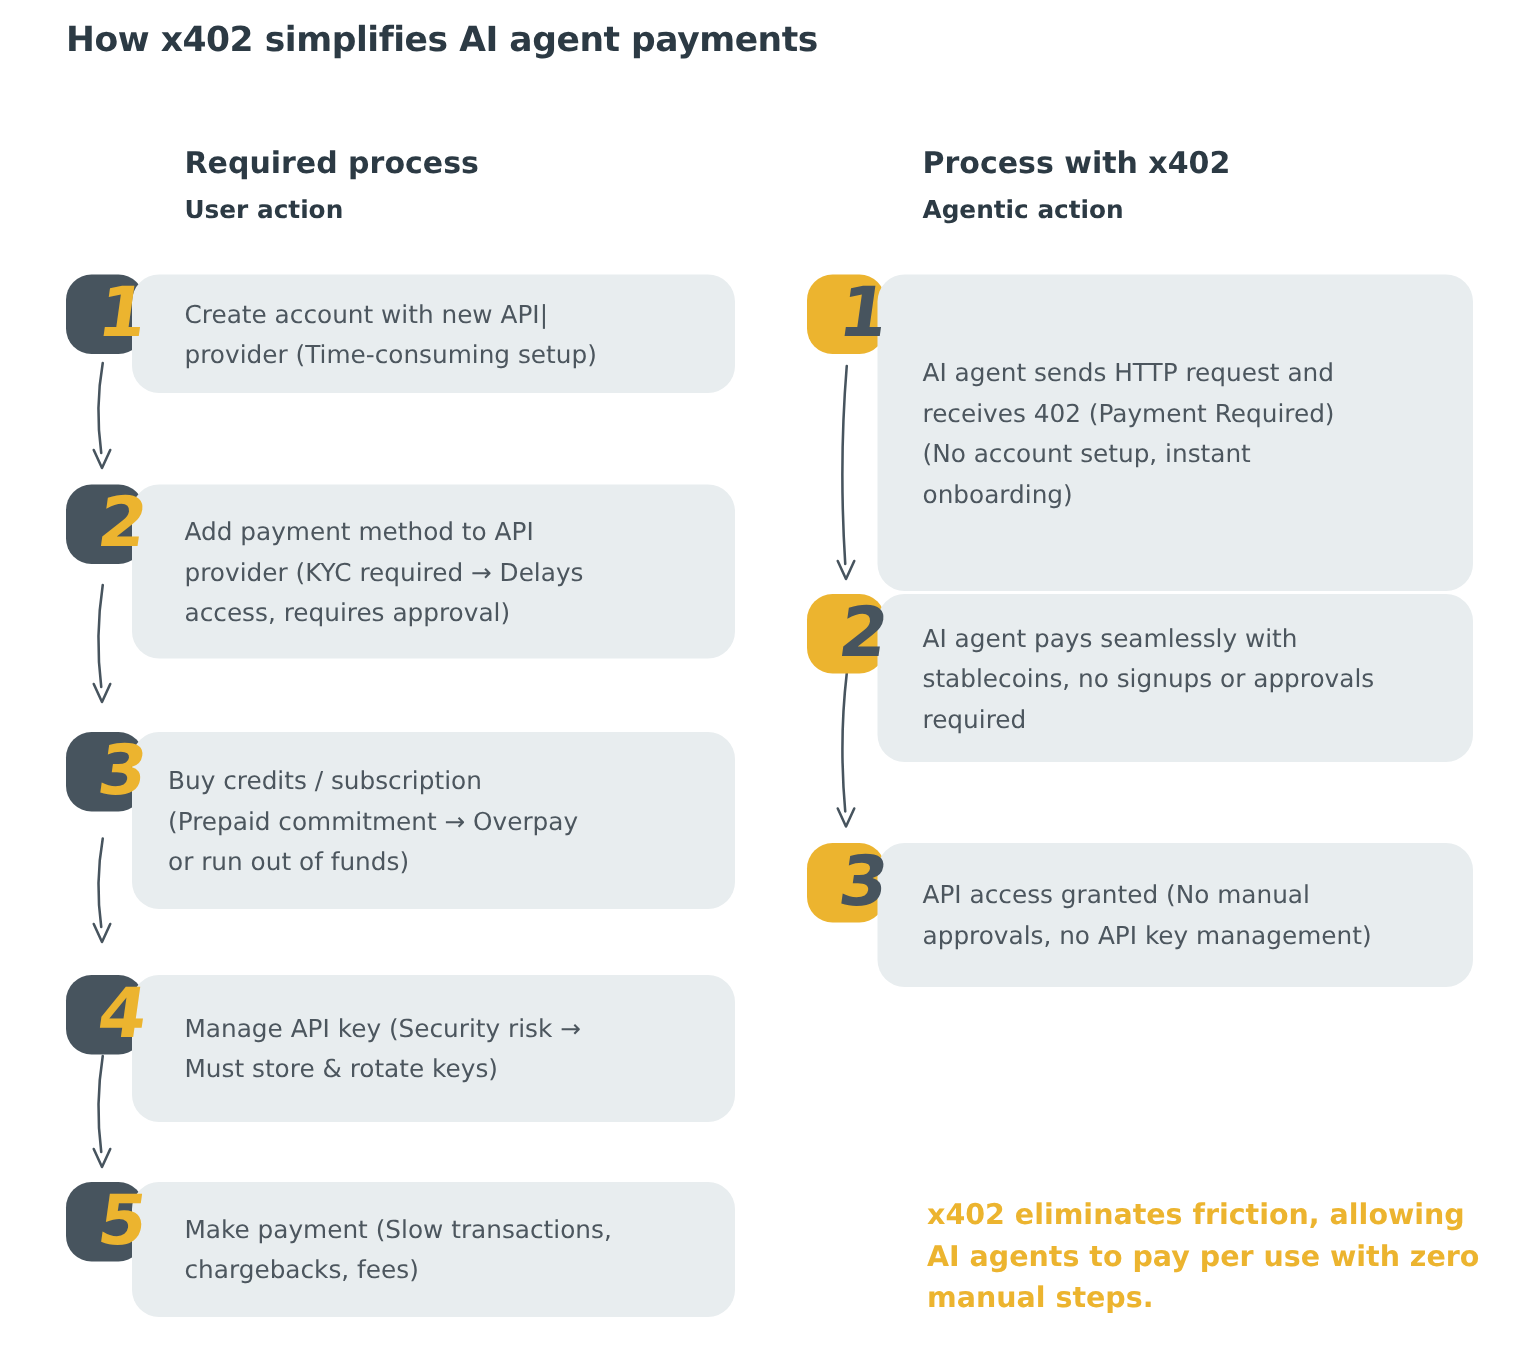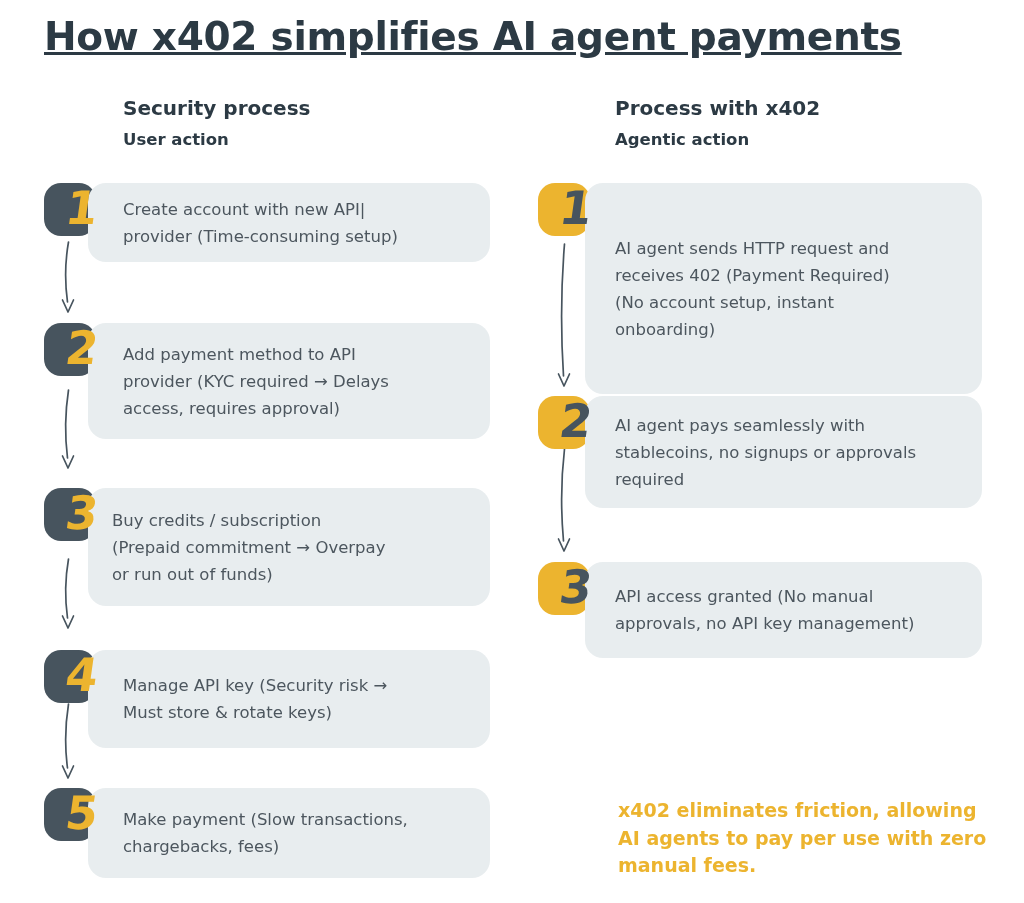--- a/index.html
+++ b/index.html
@@ -14,23 +14,22 @@
   html,body{background:var(--page-bg);}
   #canvas{
     position:relative;
     width:1024px;height:903px;
     background:var(--page-bg);
     font-family:"DejaVu Sans","Liberation Sans",sans-serif;
     overflow:hidden;
   }
   .page-title{
     position:absolute;left:44px;top:14px;
-    font-size:39px;font-weight:700;color:var(--heading);
+    font-size:23px;font-weight:700;color:var(--heading);
     letter-spacing:-0.3px;
-    text-decoration:underline;
   }
   .col-heading{
     position:absolute;
     font-size:20px;font-weight:700;color:var(--heading);
   }
   .col-subheading{
     position:absolute;
     font-size:16.5px;font-weight:700;color:var(--heading);
   }
   .h-c0{left:123px;top:96px;}
@@ -100,21 +99,21 @@
     white-space:pre-line;
   }
 </style>
 </head>
 <body>
 
 <div id="canvas">
 
   <div class="page-title">How x402 simplifies AI agent payments</div>
 
-  <div class="col-heading h-c0">Security process</div>
+  <div class="col-heading h-c0">Required process</div>
   <div class="col-subheading sh-c0">User action</div>
   <div class="col-heading h-c1">Process with x402</div>
   <div class="col-subheading sh-c1">Agentic action</div>
 
   <div class="badge dark b-c0 b-c0-s0"></div>
   <div class="num yellow n-c0 n-c0-s0">1</div>
   <div class="stepbox x-c0 x-c0-s0">
       <span class="steptext">Create account with new API|
 provider (Time-consuming setup)</span>
     </div>
@@ -194,15 +193,15 @@
       <path d="M8.5,2 C5,45 5,95 7.5,134"></path>
       <path d="M2.5,132 L8,144 L13.5,132"></path>
     </svg>
   <svg class="arrow a-c1 a-c1-1" width="16" height="106" viewBox="0 0 16 106">
       <path d="M8.5,2 C5,32 5,66 7.5,94"></path>
       <path d="M2.5,92 L8,104 L13.5,92"></path>
     </svg>
 
   <div class="footer-note">x402 eliminates friction, allowing
 AI agents to pay per use with zero
-manual fees.</div>
+manual steps.</div>
 
 </div>
 
 </body></html>

